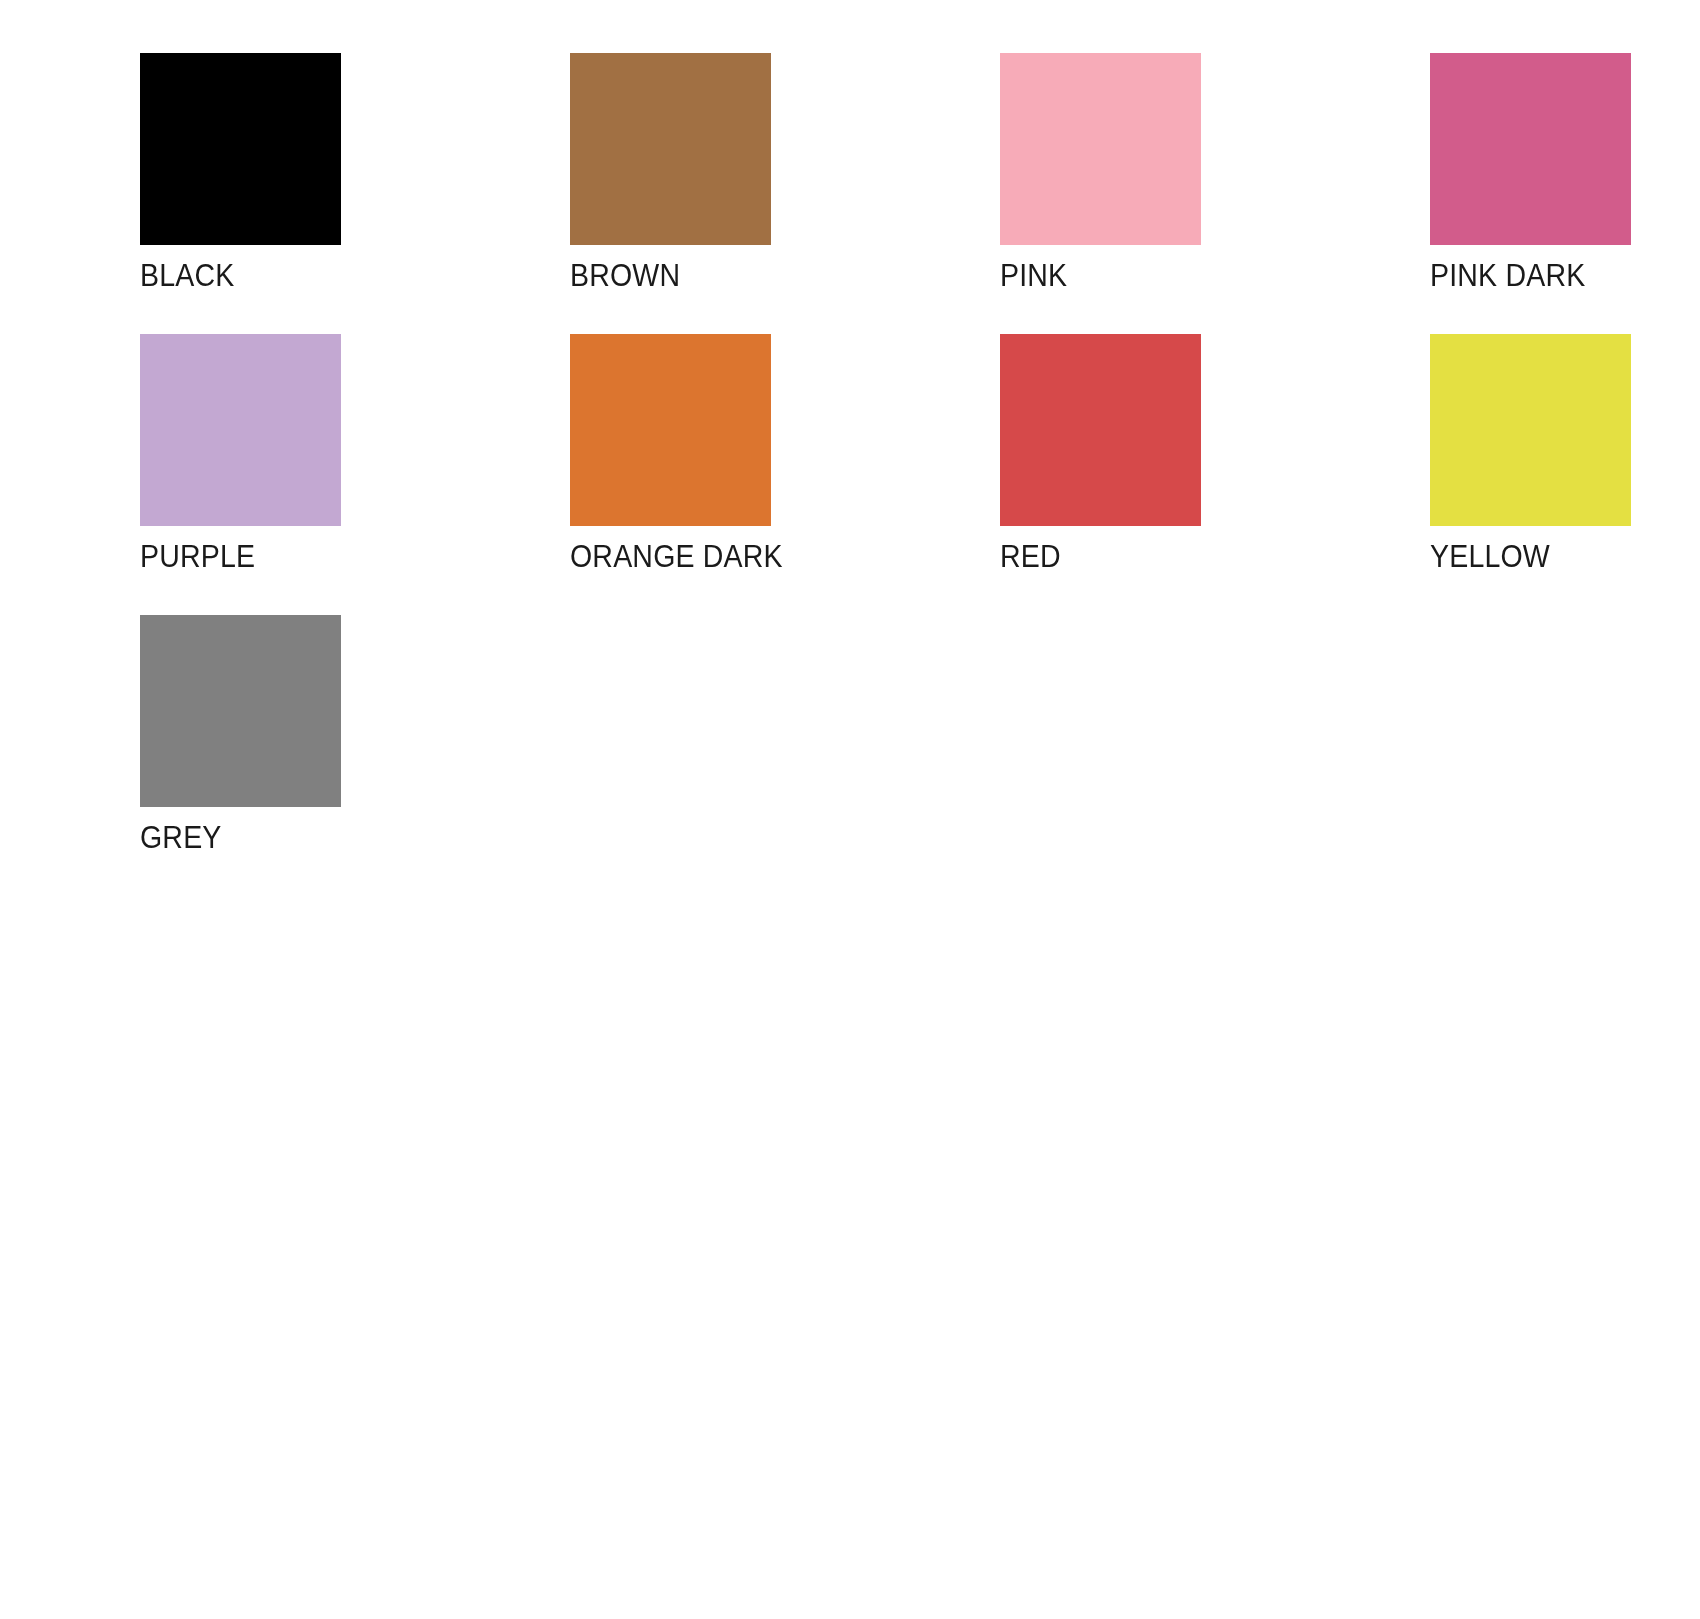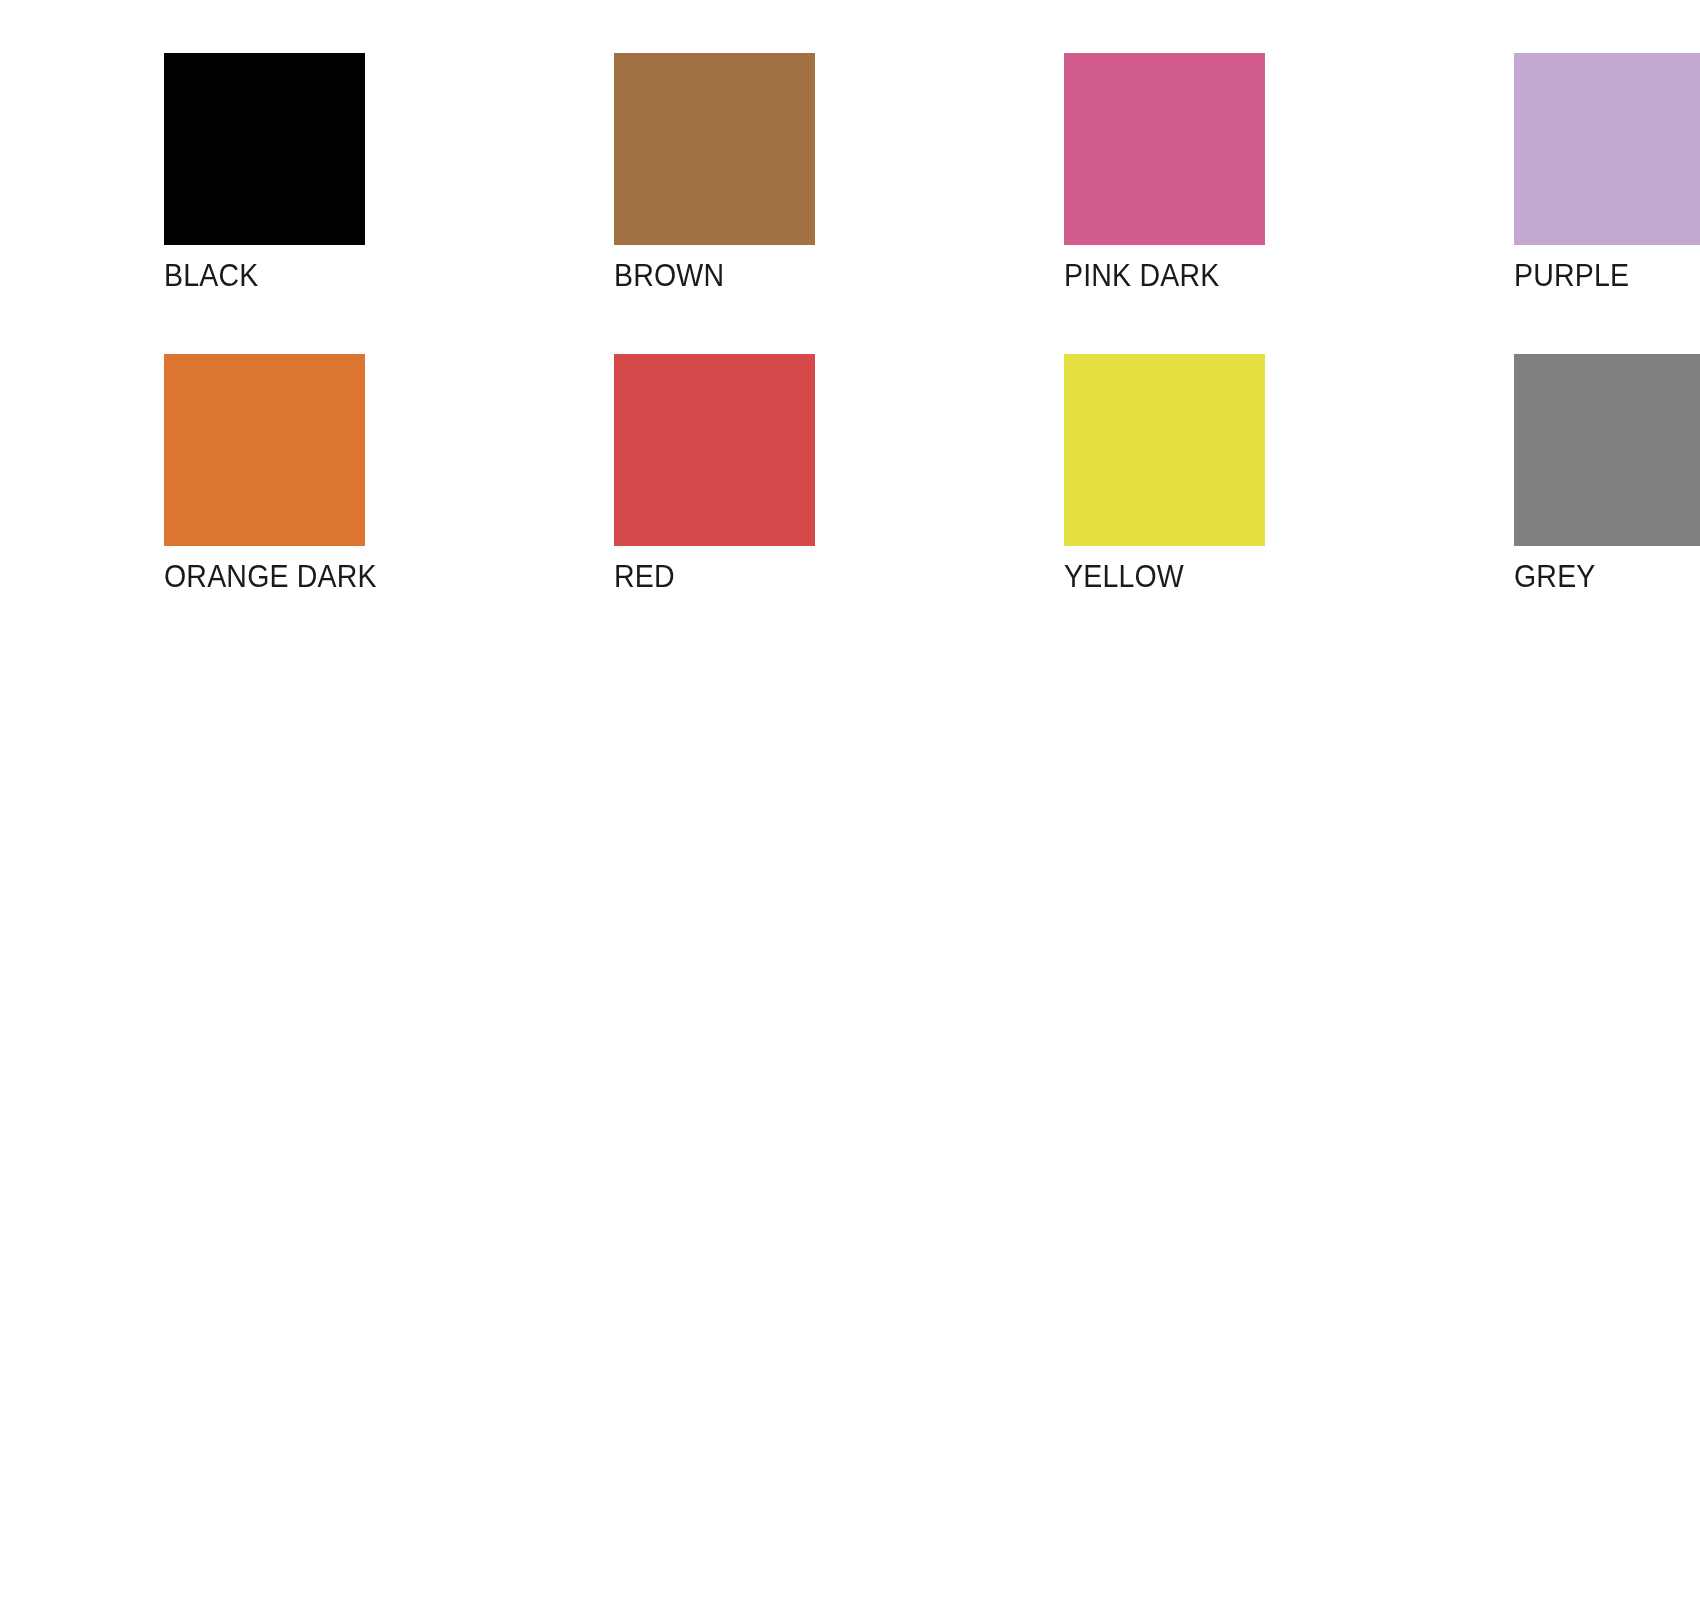--- a/index.html
+++ b/index.html
@@ -18,29 +18,28 @@
 
   #palette-sheet {
     position: relative;
     width: 1700px;
     height: 1619px;
     background: #ffffff;
   }
 
   .swatch-grid {
     position: absolute;
-    left: 164px;
+    left: 140px;
     top: 53px;
     width: 1420px;
     display: grid;
     grid-template-columns: repeat(4, 430px);
     grid-auto-rows: 281px;
     column-gap: 0px;
     row-gap: 0px;
-    gap: 20px;
   }
 
   .swatch-cell {
     position: relative;
     width: 430px;
     height: 281px;
   }
 
   .swatch-chip {
     width: 201px;
@@ -70,20 +69,24 @@
   <div class="swatch-grid" id="swatch-grid">
       <div class="swatch-cell">
         <div class="swatch-chip" title="BLACK" style="background-color: rgb(0, 0, 0);"></div>
         <div class="swatch-label">BLACK</div>
       </div>
       <div class="swatch-cell">
         <div class="swatch-chip" title="BROWN" style="background-color: rgb(161, 112, 67);"></div>
         <div class="swatch-label">BROWN</div>
       </div>
       <div class="swatch-cell">
+        <div class="swatch-chip" title="PINK" style="background-color: rgb(247, 171, 184);"></div>
+        <div class="swatch-label">PINK</div>
+      </div>
+      <div class="swatch-cell">
         <div class="swatch-chip" title="PINK DARK" style="background-color: rgb(210, 92, 139);"></div>
         <div class="swatch-label">PINK DARK</div>
       </div>
       <div class="swatch-cell">
         <div class="swatch-chip" title="PURPLE" style="background-color: rgb(195, 168, 210);"></div>
         <div class="swatch-label">PURPLE</div>
       </div>
       <div class="swatch-cell">
         <div class="swatch-chip" title="ORANGE DARK" style="background-color: rgb(220, 117, 47);"></div>
         <div class="swatch-label">ORANGE DARK</div>

